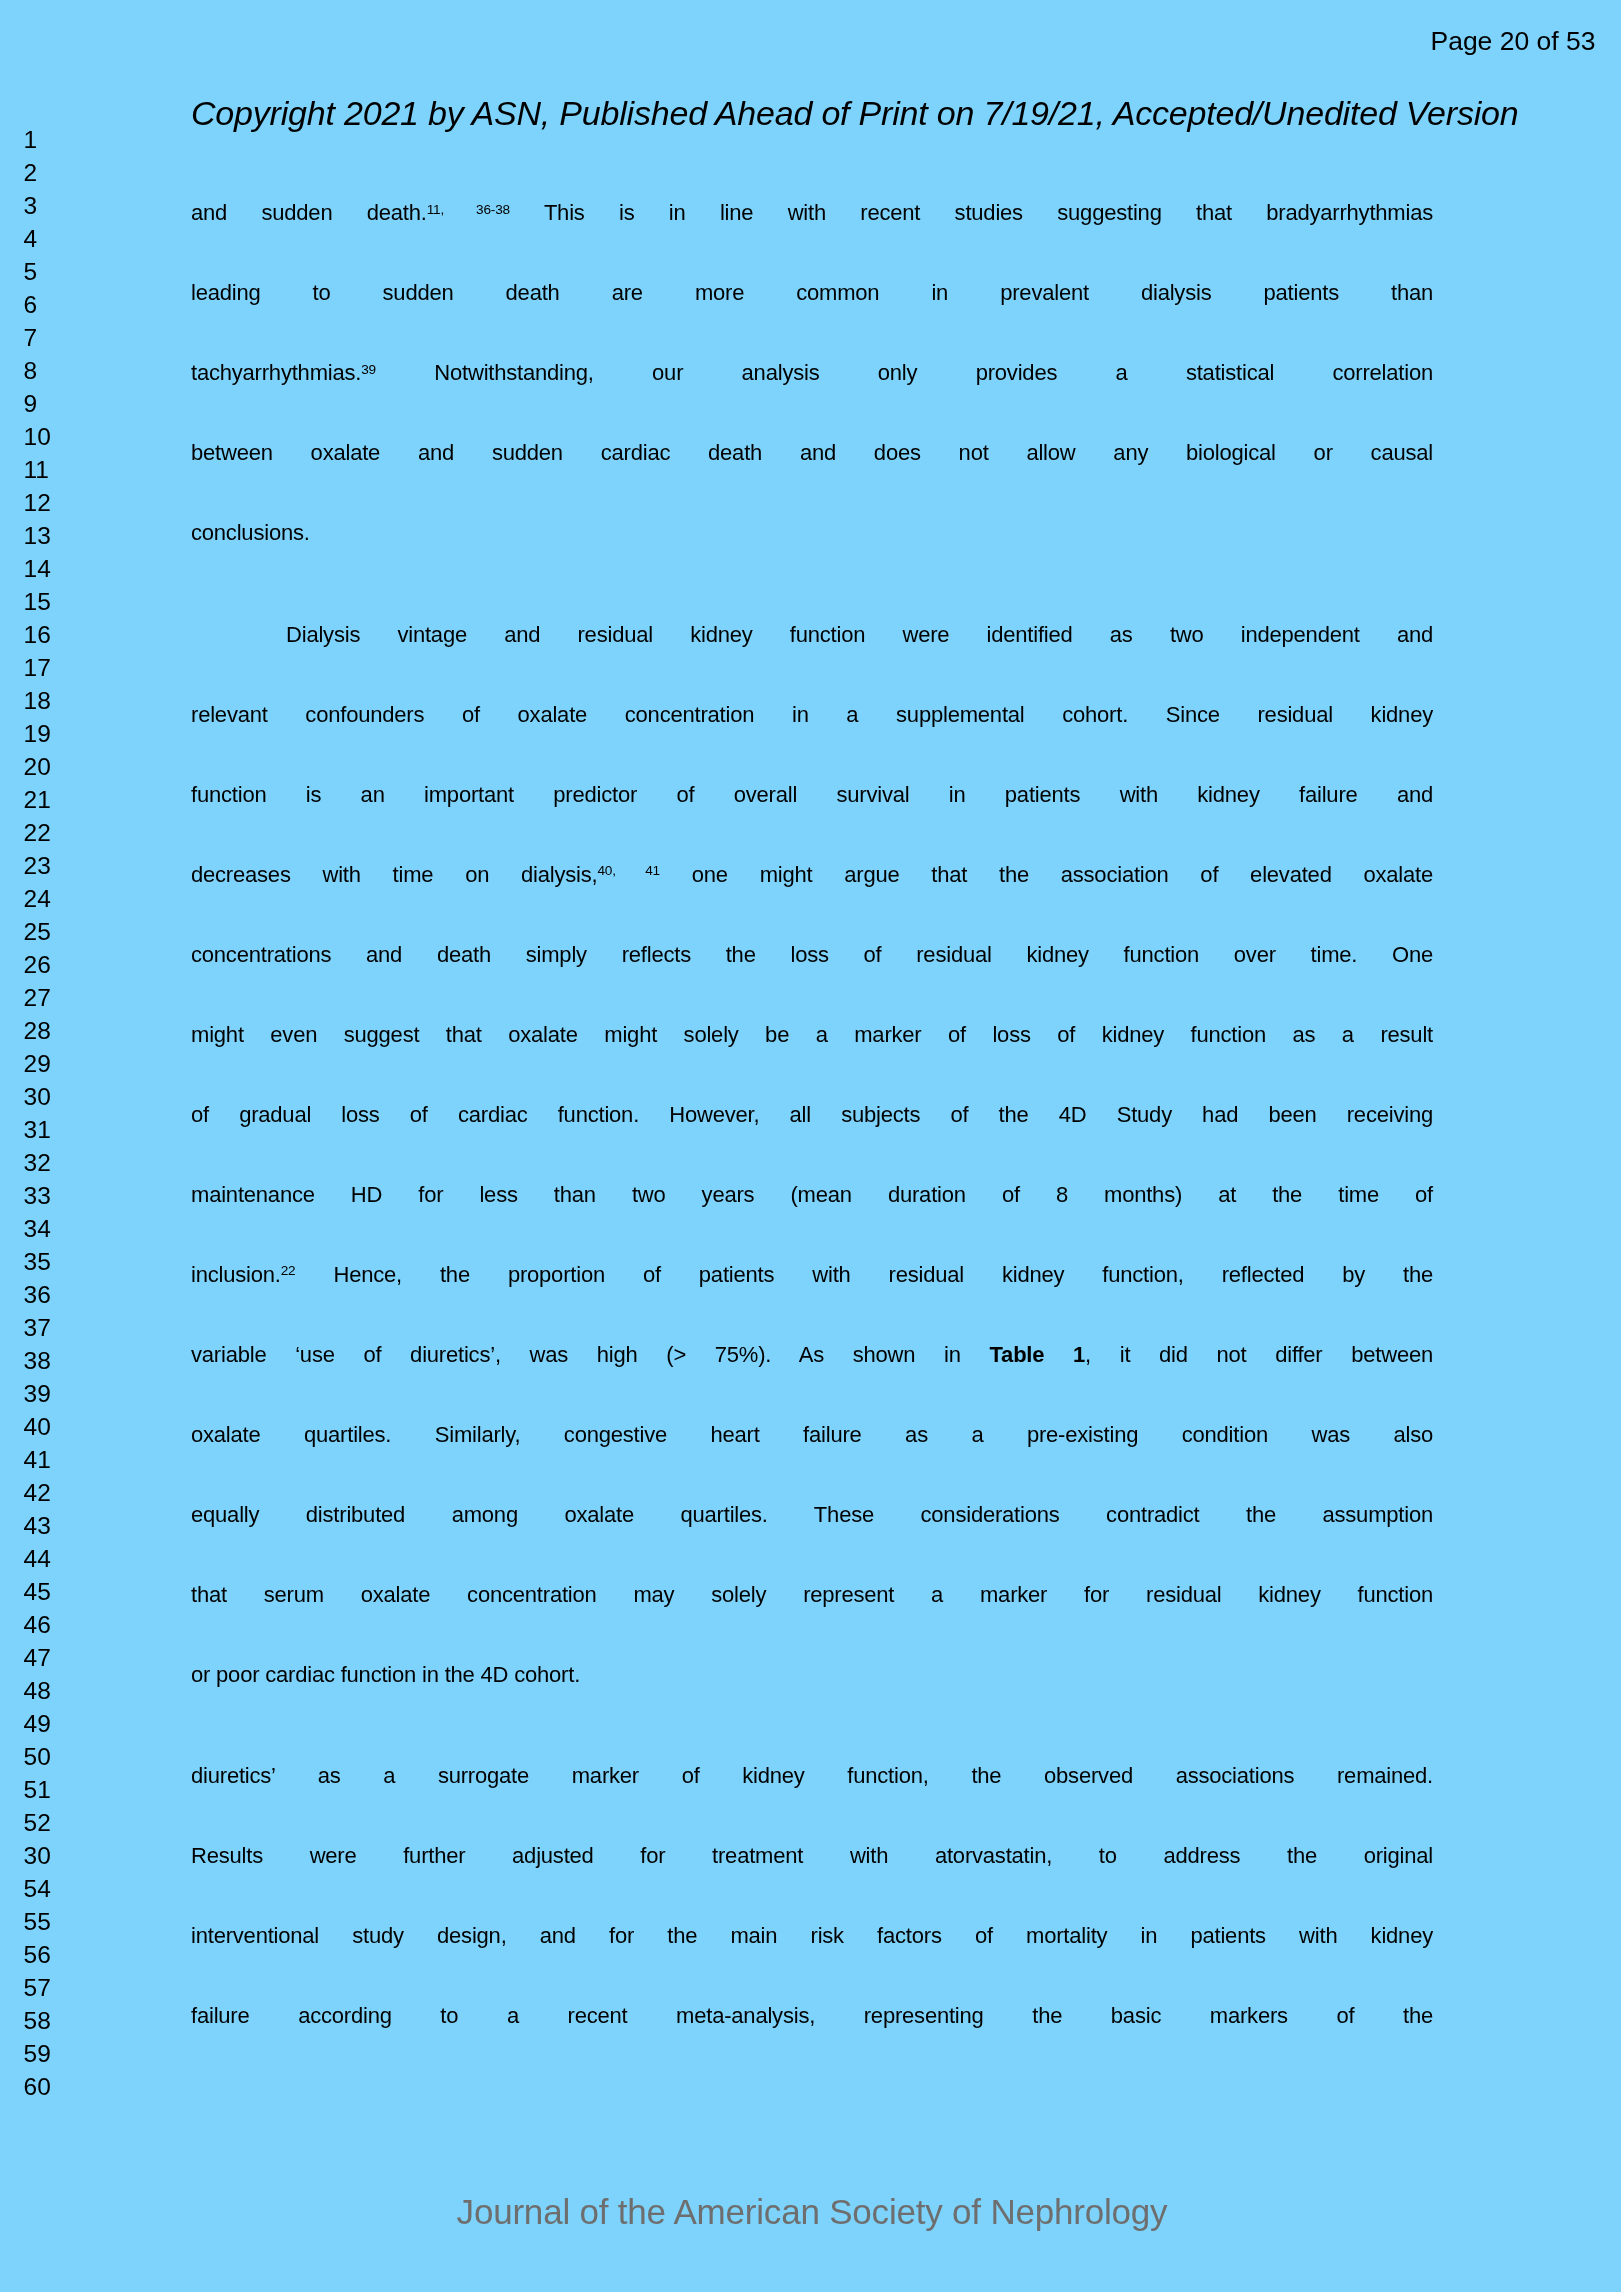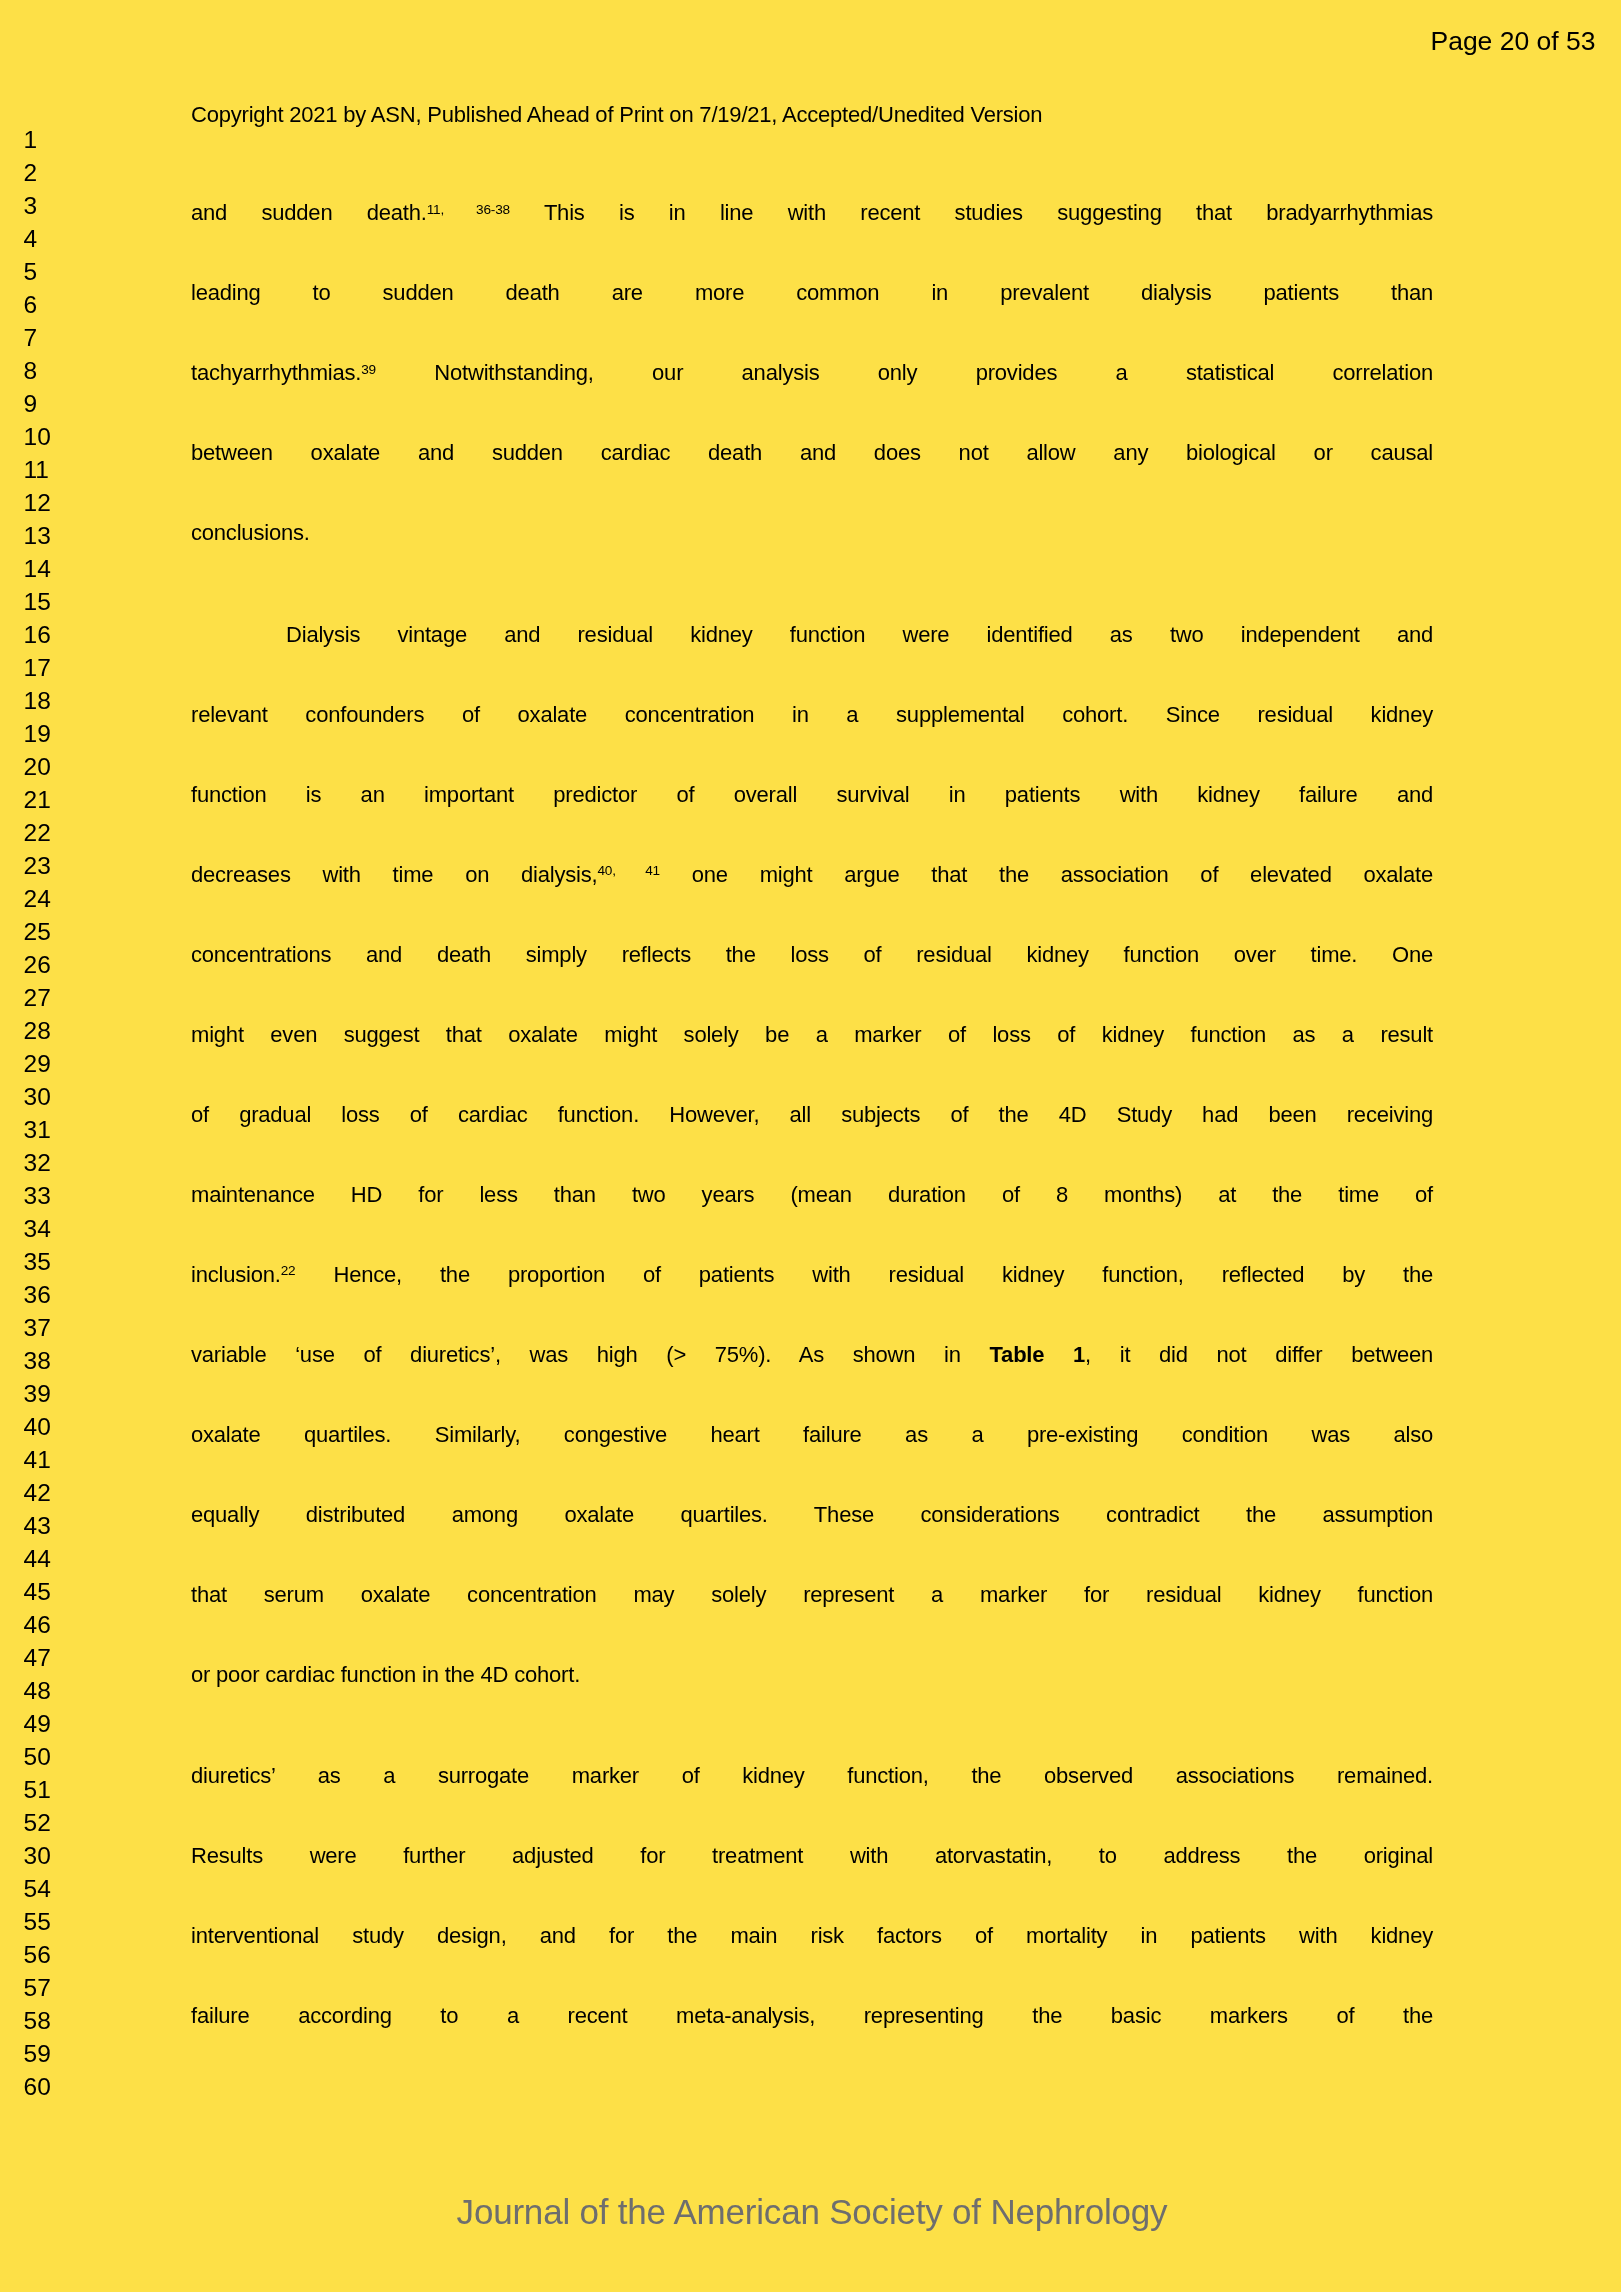--- a/index.html
+++ b/index.html
@@ -1,40 +1,41 @@
 <!DOCTYPE html>
 <html><head>
 <meta charset="utf-8">
 <style>
   html, body { margin: 0; padding: 0; background: #ffffff; }
   .page {
     position: relative;
     width: 1621px;
     height: 2293px;
-    background: #fde047;
+    background: #7dd3fc;
     font-family: "Liberation Sans", sans-serif;
     color: #000000;
     overflow: hidden;
   }
   .page-number {
     position: absolute;
     top: 25.5px;
     right: 25.5px;
     font-size: 26.5px;
     color: #000000;
     white-space: nowrap;
   }
   .header-line {
     position: absolute;
-    top: 102px;
+    top: 94px;
     left: 191px;
-    font-size: 22px;
+    font-size: 34px;
     color: #000000;
     white-space: nowrap;
     letter-spacing: -0.2px;
+    font-style: italic;
   }
   .line-numbers {
     position: absolute;
     left: 23.5px;
     top: 123px;
     font-size: 24.5px;
     color: #000000;
   }
   .line-numbers .ln {
     height: 33px;

